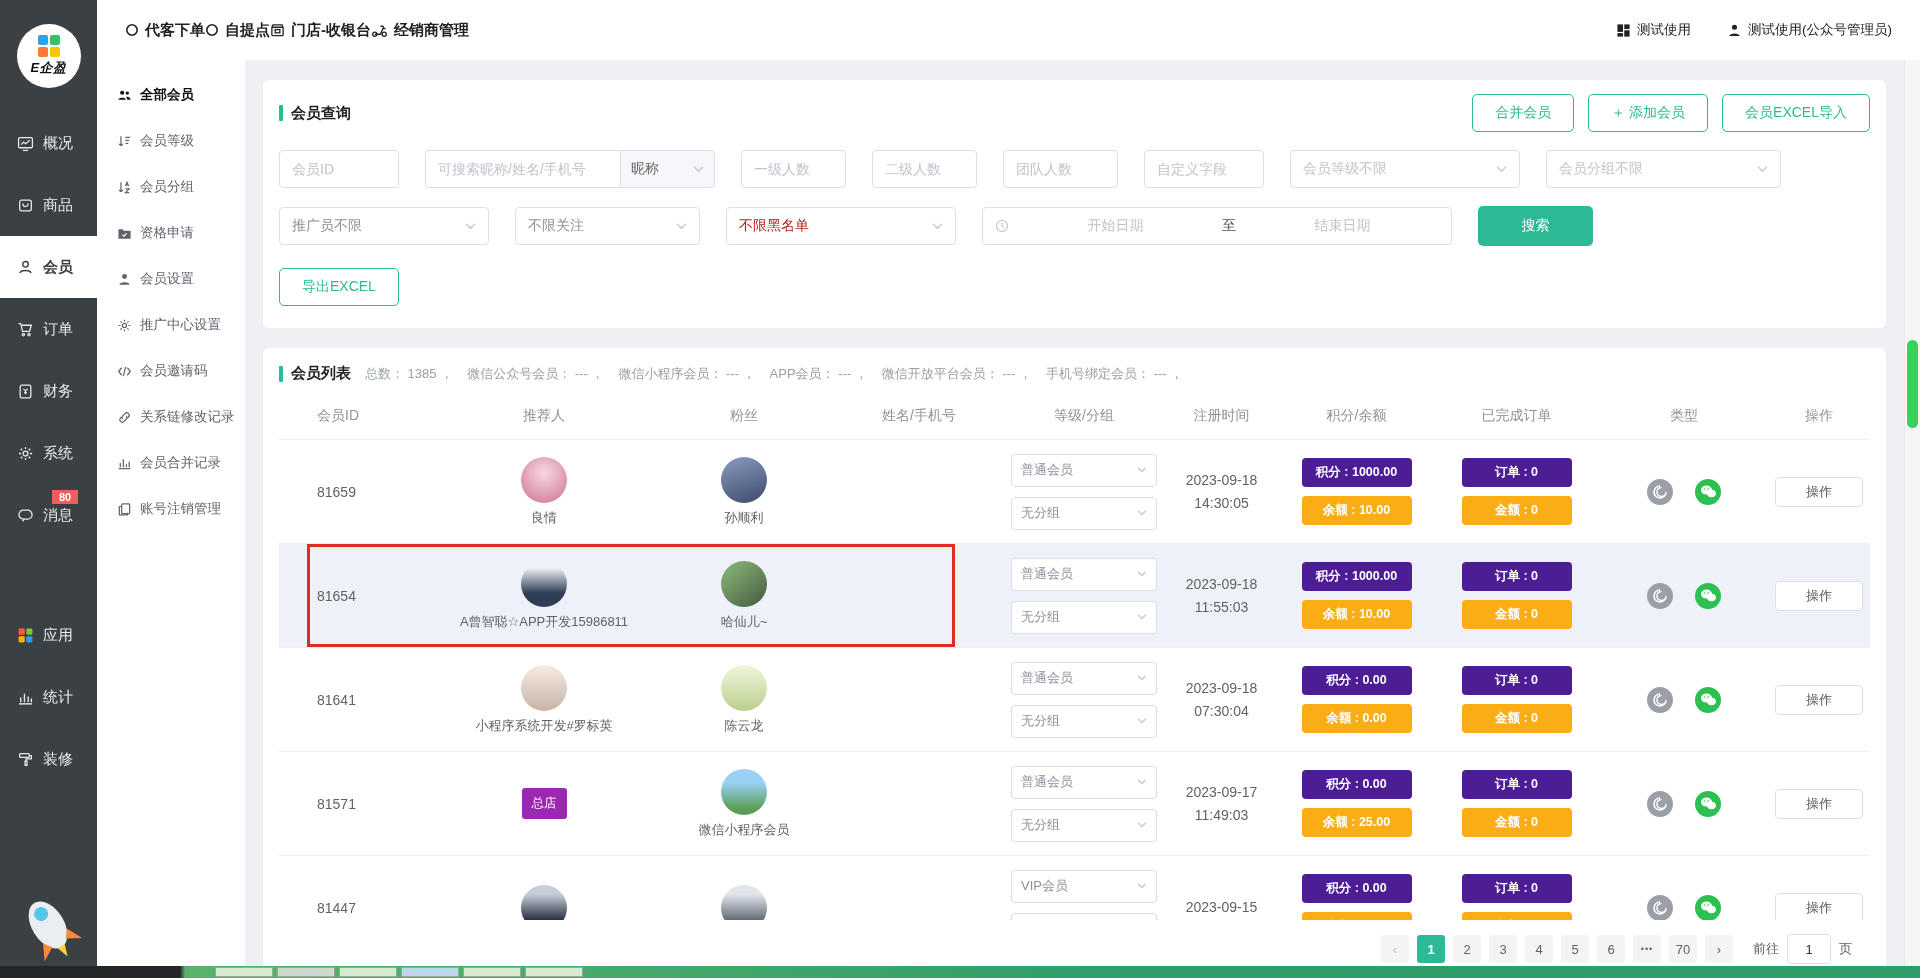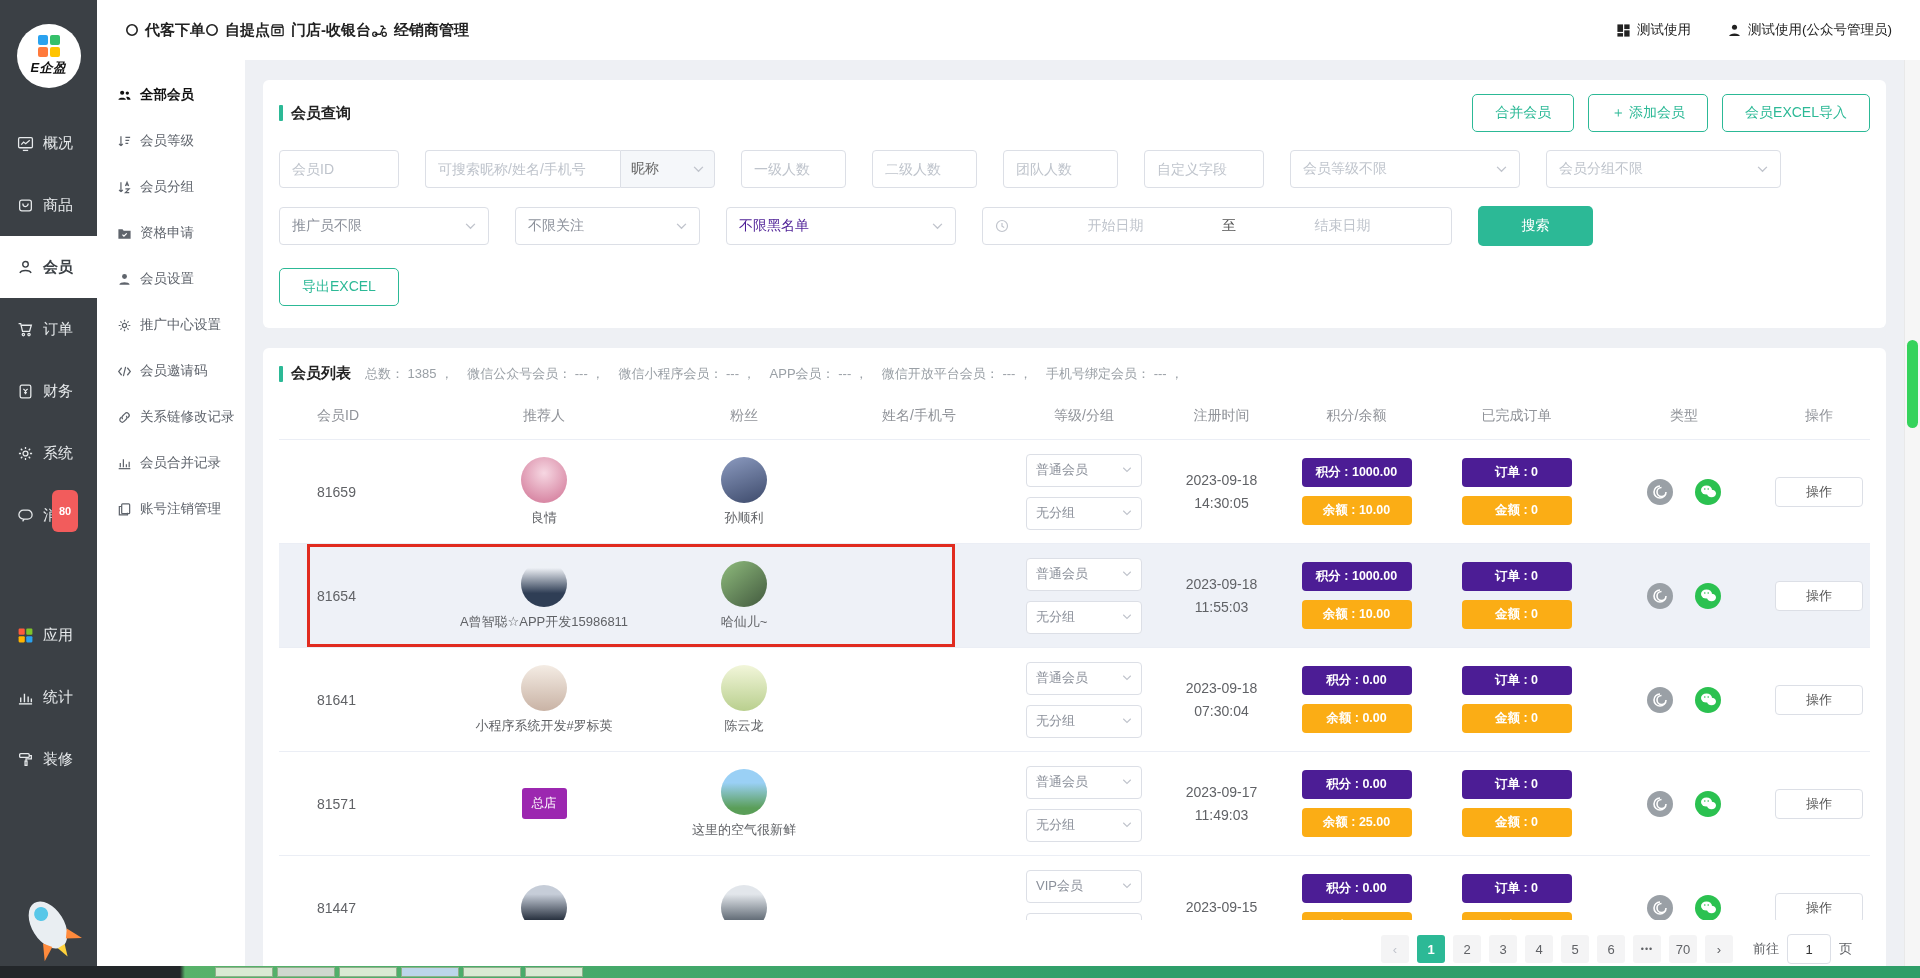--- a/index.html
+++ b/index.html
@@ -15,21 +15,21 @@
   .logo-glyph i { border-radius:2px; }
   .lg1{background:#2aa2ef;} .lg2{background:#35c06a;} .lg3{background:#ff7a3c;} .lg4{background:#ffc400;}
   .logo-text { font-size:13px; font-weight:bold; font-style:italic; color:#111; letter-spacing:.5px; }
   .snav { display:flex; flex-direction:column; }
   .snav-item { height:62px; display:flex; align-items:center; gap:9px; padding-left:17px;
     color:#e7eaec; font-size:15px; cursor:pointer; position:relative; }
   .snav-item svg { flex:0 0 auto; }
   .snav-item.active { background:#fff; color:#3b4045; font-weight:bold; }
   .snav-gap { height:58px; }
   .badge80 { position:absolute; top:6px; left:52px; background:#f25c5c; color:#fff; font-size:11px;
-    padding:15px 7px; border-radius:6px; font-weight:bold; }
+    padding:1px 7px; border-radius:0; font-weight:bold; }
   .rocket { position:absolute; bottom:16px; left:6px; }
 
   
   .submenu { position:fixed; left:97px; top:0; width:148px; height:978px; background:#fff; z-index:40; padding-top:72px; }
   .sub-item { height:46px; display:flex; align-items:center; gap:8px; padding-left:20px;
     font-size:13.5px; color:#5f646c; cursor:pointer; white-space:nowrap; }
   .sub-item.active { color:#111; font-weight:bold; }
   .sub-item svg { flex:0 0 auto; }
 
   
@@ -83,21 +83,21 @@
   .pname { margin-top:6px; font-size:13px; color:#606266; max-width:220px; text-align:center; }
   .av-a{background:radial-gradient(circle at 50% 35%,#f6d7e2,#d98aa6 75%);}
   .av-b{background:linear-gradient(160deg,#8c9bc0,#3d4a6b);}
   .av-c{background:linear-gradient(180deg,#eef1f6 15%,#2f3e55 70%);}
   .av-d{background:linear-gradient(140deg,#8fbc7d,#42593e);}
   .av-e{background:linear-gradient(180deg,#f4ece4,#c9b3a5);}
   .av-f{background:linear-gradient(180deg,#f2f6da,#b9cf8e);}
   .av-g{background:linear-gradient(180deg,#9ad0f5 30%,#5a9e58 85%);}
   .av-h{background:linear-gradient(180deg,#c6cdd8 20%,#2b3442 75%);}
   .av-i{background:linear-gradient(180deg,#e2e6eb 20%,#5a646f 80%);}
-  .msel { width:116px; height:33px; border:1px solid #dcdfe6; border-radius:4px; background:#fff;
+  .msel { width:146px; height:33px; border:1px solid #dcdfe6; border-radius:4px; background:#fff;
     display:flex; align-items:center; justify-content:space-between; padding:0 9px; font-size:13px; color:#8b909a; cursor:pointer; }
   .msel + .msel { margin-top:10px; }
   .c-time { font-size:14px; color:#606266; line-height:1.6; text-align:center; }
   .bdg { display:block; min-width:110px; text-align:center; padding:6px 10px; border-radius:4px;
     color:#fff; font-size:12.5px; font-weight:bold; white-space:nowrap; }
   .bdg + .bdg { margin-top:9px; }
   .bdg.green { background:#4c1d95; }
   .bdg.orange { background:#fbad15; }
   .typeicons { flex-direction:row !important; gap:22px; }
   .ticon { width:26px; height:26px; border-radius:50%; display:flex; align-items:center; justify-content:center; }
@@ -412,21 +412,21 @@
             <path d="M1 1l5 5 5-5" fill="none" stroke="#c0c4cc" stroke-width="1.5"></path>
           </svg>
       </div>
       <div class="sel" style="width:185px">
         <span style="color:#8b909a">不限关注</span>
         <svg width="11" height="7" viewBox="0 0 12 8">
             <path d="M1 1l5 5 5-5" fill="none" stroke="#c0c4cc" stroke-width="1.5"></path>
           </svg>
       </div>
       <div class="sel" style="width:230px">
-        <span style="color:#4c1d95">不限黑名单</span>
+        <span style="color:#b91c1c">不限黑名单</span>
         <svg width="11" height="7" viewBox="0 0 12 8">
             <path d="M1 1l5 5 5-5" fill="none" stroke="#c0c4cc" stroke-width="1.5"></path>
           </svg>
       </div>
       <div class="daterange">
         <svg width="14" height="14" viewBox="0 0 14 14" fill="none" stroke="#c0c4cc" stroke-width="1.2">
             <circle cx="7" cy="7" r="5.5"></circle>
             <path d="M7 4v3.2l2.2 1.3"></path>
           </svg>
         <span class="dr-ph">开始日期</span>
@@ -642,21 +642,21 @@
           </div>
       </div>
 
       <div class="grid trow">
         <div class="c-id">81571</div>
         <div>
           <span class="purple-badge">总店</span>
         </div>
         <div>
           <div class="avatar av-g"></div>
-          <div class="pname">这里的空气很新鲜</div>
+          <div class="pname">微信小程序会员</div>
         </div>
         <div></div>
         <div>
           <div class="msel">
               <span>普通会员</span>
               <svg width="10" height="6" viewBox="0 0 12 8">
                 <path d="M1 1l5 5 5-5" fill="none" stroke="#c0c4cc" stroke-width="1.5"></path>
               </svg>
             </div>
           <div class="msel">

